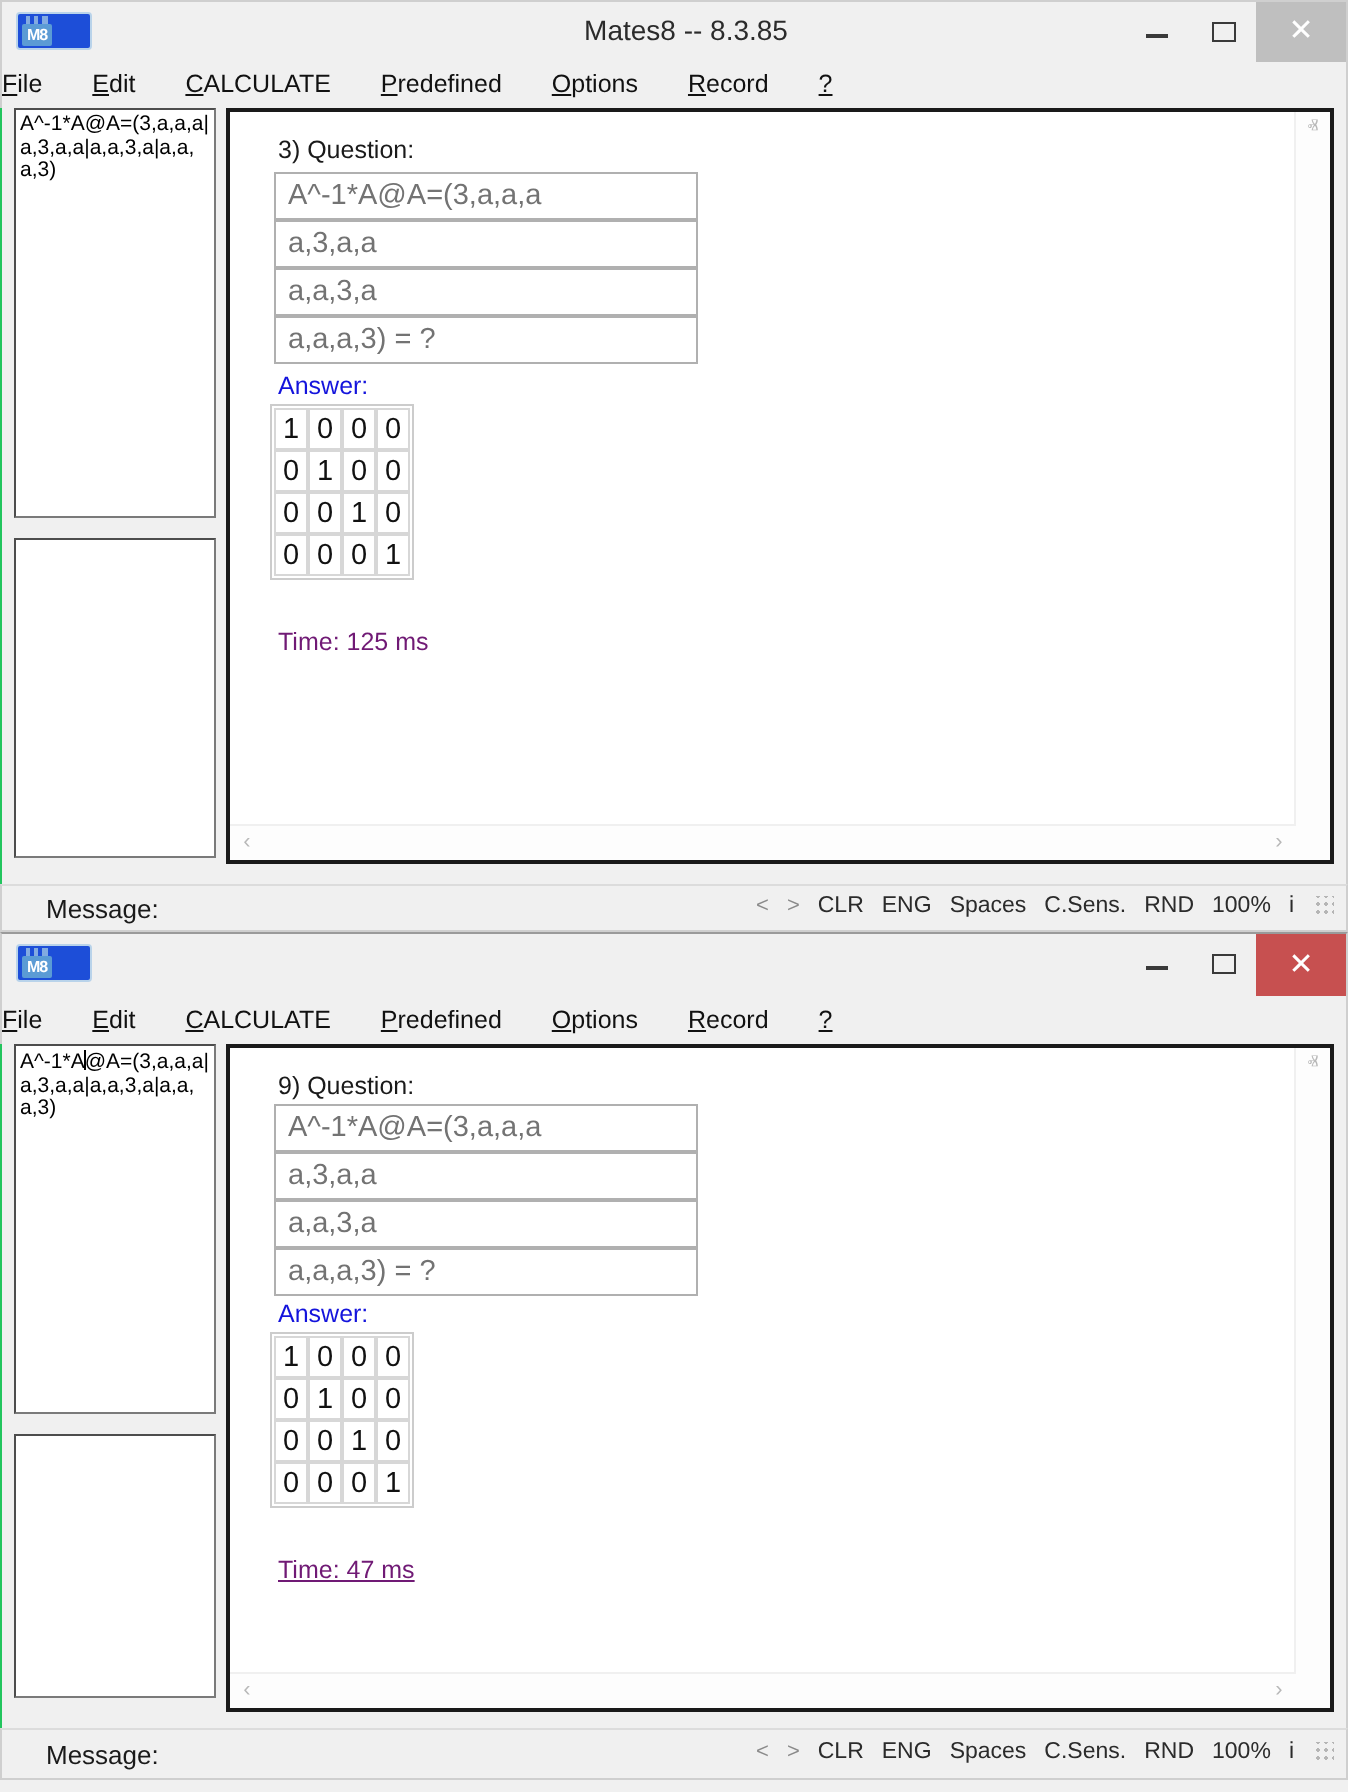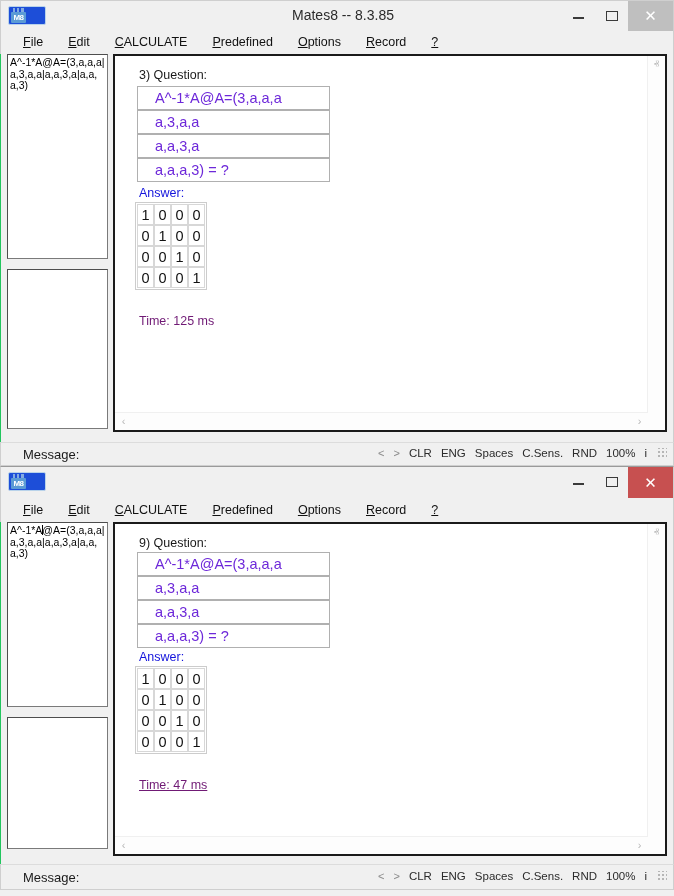--- a/index.html
+++ b/index.html
@@ -59,21 +59,21 @@
     border:1.6px solid #3a3a3a;box-sizing:border-box;
   }
   .capbtn.close{width:45px;color:#ffffff;font-size:15px;line-height:30px;text-align:center;}
   .win1 .capbtn.close{background:#bfbfbf;}
   .win2 .capbtn.close{background:#c75050;line-height:31px;}
 
   
   .menubar{
     height:24px;background:#f0f0f0;
     border-left:1px solid #cfcfcf;border-right:1px solid #cfcfcf;
-    box-sizing:border-box;display:flex;align-items:center;padding-left:22px;
+    box-sizing:border-box;display:flex;align-items:center;
   }
   .menuitem{
     font-size:12.5px;color:#111;margin-right:25px;white-space:nowrap;cursor:default;
   }
   .menuitem u{text-decoration:underline;}
 
   
   .client{
     position:relative;
     border-left:1px solid #22c55e;border-right:1px solid #cfcfcf;
@@ -119,24 +119,24 @@
   .win1 .mainpanel{height:378px;}
   .win2 .mainpanel{height:334px;}
 
   .content{position:absolute;left:0;top:0;right:17px;bottom:17px;overflow:hidden;}
 
   .q-label{position:absolute;font-size:12.5px;color:#1a1a1a;}
   .answer-label{position:absolute;font-size:12.5px;color:#1414dc;}
   .time-label{position:absolute;font-size:12.5px;color:#701a75;}
 
   .q-box{
-    position:absolute;left:22px;width:193px;
+    position:absolute;left:22px;width:212px;
     border:1px solid #b0b0b0;box-sizing:border-box;background:#ffffff;
-    font-size:14.5px;line-height:20px;height:24px;padding:1px 17px;
-    color:#6d28d9;white-space:nowrap;overflow:hidden;
+    font-size:14.5px;line-height:20px;height:24px;padding:1px 6px;
+    color:#737373;white-space:nowrap;overflow:hidden;
   }
 
   .matrix{position:absolute;border:1px solid #cccccc;padding:1px;background:#fff;}
   .mrow{display:flex;}
   .mcell{
     width:17px;height:21px;line-height:21px;text-align:center;
     border:1px solid #d7d7d7;box-sizing:border-box;
     font-size:14.5px;color:#111;background:#ffffff;
   }
 

